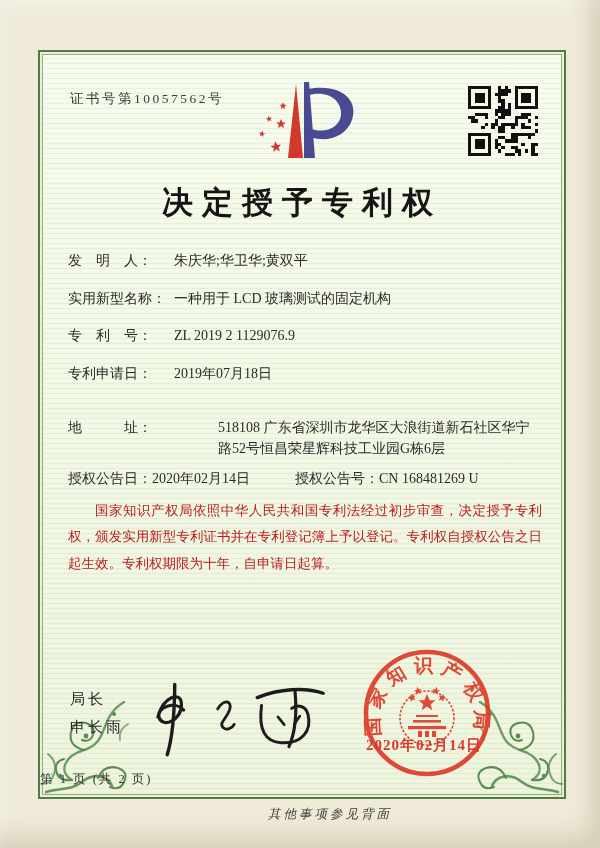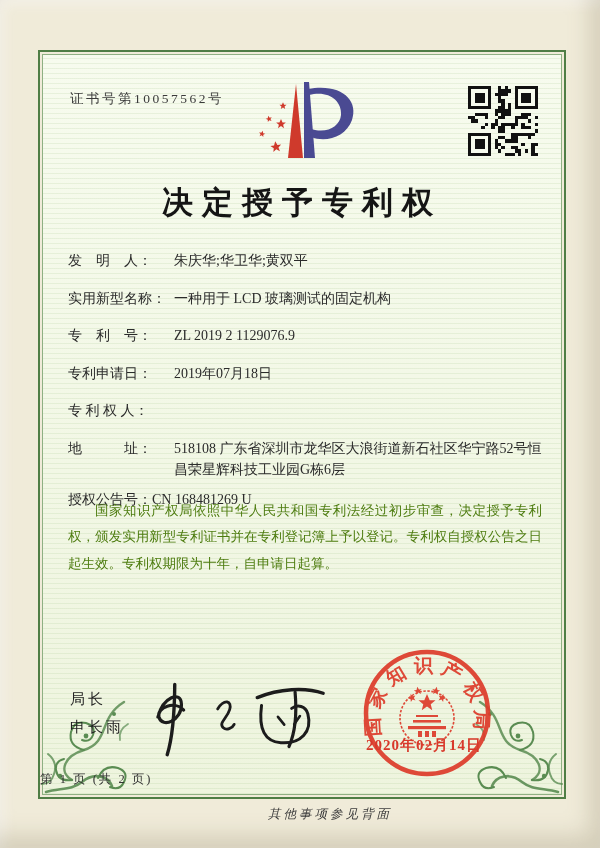--- a/index.html
+++ b/index.html
@@ -25,25 +25,25 @@
   .logo{position:absolute;left:205px;top:22px;width:130px;height:100px;}
   .qr{position:absolute;left:428px;top:34px;width:70px;height:70px;}
   .title{
     position:absolute;left:0;right:0;top:130px;text-align:center;
     font-size:31px;font-weight:bold;letter-spacing:9px;color:#151515;
   }
   .fields{position:absolute;left:28px;right:22px;top:198px;font-size:14px;line-height:1.5;}
   .frow{display:flex;margin-bottom:16.5px;}
   .frow .lab{flex:0 0 106px;white-space:pre;}
   .frow .val{flex:1;}
-  .frow.addr{margin-bottom:9px;}
+  .frow.addr{margin-bottom:9px;gap:44px;}
   .grant-row{display:flex;margin-bottom:0;}
   .grant-pair{white-space:nowrap;}
   .grant-pair.first{flex:0 0 227px;}
-  .body-text{position:absolute;left:28px;right:22px;top:446px;font-size:13.5px;line-height:1.95;color:#4d7c0f;}
+  .body-text{position:absolute;left:28px;right:22px;top:446px;font-size:13.5px;line-height:1.95;color:#b91c1c;}
   .body-text p{margin:0;text-indent:2em;text-align:justify;}
   .signer{position:absolute;left:30px;top:634px;font-size:15px;letter-spacing:3px;line-height:1.85;color:#1f1f1f;}
   .sig-svg{position:absolute;left:100px;top:622px;width:210px;height:90px;transform:rotate(-2deg);}
   .seal-wrap{position:absolute;left:312px;top:586px;width:150px;height:150px;}
   .seal-date{position:absolute;left:326px;top:684px;font-size:15px;color:#d8392b;letter-spacing:1px;font-weight:bold;white-space:nowrap;}
   .footer{position:absolute;left:0;right:0;top:719px;text-align:left;font-size:12.5px;letter-spacing:2px;color:#333;}
   .back-note{position:absolute;left:0;right:0;top:806px;text-align:center;font-size:12.5px;letter-spacing:3px;color:#3c3c3c;font-style:italic;transform:translateX(30px);}
   .orn{position:absolute;width:105px;height:115px;bottom:-2px;}
   .orn.left{left:-2px;}
   .orn.right{right:-2px;transform:scaleX(-1);}
@@ -231,27 +231,29 @@
         </div>
         <div class="frow">
           <span class="lab">专　利　号：</span>
           <span class="val">ZL 2019 2 1129076.9</span>
         </div>
         <div class="frow">
           <span class="lab">专利申请日：</span>
           <span class="val">2019年07月18日</span>
         </div>
         <div class="frow">
-          <span class="lab">专 利 权 人：</span>
         </div>
         <div class="frow addr">
           <span class="lab">地　　　址：</span>
           <span class="val">518108 广东省深圳市龙华区大浪街道新石社区华宁路52号恒昌荣星辉科技工业园G栋6层</span>
         </div>
         <div class="grant-row">
+          <span class="grant-pair first">
+            <span>授权公告日：</span><span>2020年02月14日</span>
+          </span>
           <span class="grant-pair">
             <span>授权公告号：</span><span>CN 168481269 U</span>
           </span>
         </div>
       </div>
 
       <div class="body-text">
         <p>国家知识产权局依照中华人民共和国专利法经过初步审查，决定授予专利权，颁发实用新型专利证书并在专利登记簿上予以登记。专利权自授权公告之日起生效。专利权期限为十年，自申请日起算。</p>
       </div>
 

